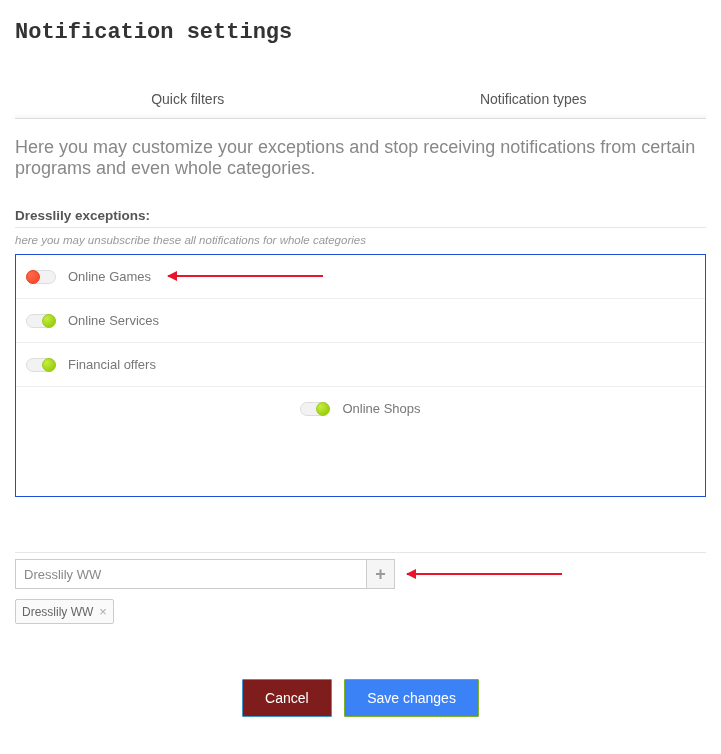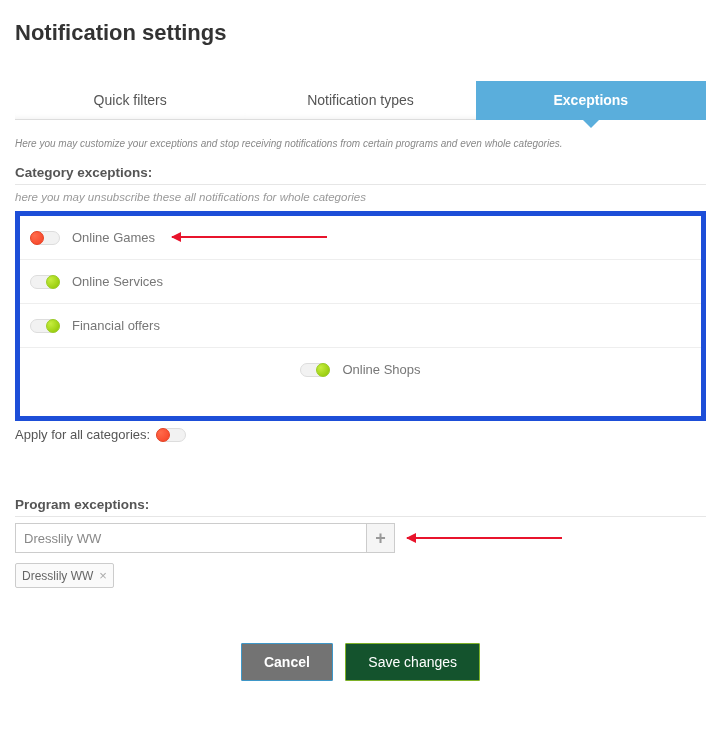--- a/index.html
+++ b/index.html
@@ -10,20 +10,21 @@
       color: #333;
     }
     .page {
       padding: 20px 15px 30px 15px;
     }
     h1 {
       font-size: 22px;
       font-weight: bold;
       color: #333;
       margin-bottom: 35px;
+      font-family: Liberation Mono, monospace;
     }
 
     
     .tabs {
       display: flex;
       gap: 0;
       margin-bottom: 16px;
     }
     .tab {
       flex: 1;
@@ -48,24 +49,23 @@
       position: absolute;
       bottom: -8px;
       left: 50%;
       transform: translateX(-50%);
       border-left: 8px solid transparent;
       border-right: 8px solid transparent;
       border-top: 8px solid #5aaedc;
     }
 
     .desc {
-      font-style: italic;
       color: #888;
-      font-size: 10px;
-      margin: 18px 0 16px 0;
+      font-size: 18px;
+      margin: 18px 0 29px 0;
     }
 
     
     .section-title {
       font-weight: bold;
       font-size: 13.5px;
       color: #555;
       margin-bottom: 4px;
     }
     .section-hr {
@@ -76,22 +76,22 @@
     }
     .section-sub {
       font-style: italic;
       color: #999;
       font-size: 11.5px;
       margin-bottom: 8px;
     }
 
     
     .cat-box {
-      border: 5px solid #1d4ed8;
-      height: 210px;
+      border: 1px solid #1d4ed8;
+      height: 243px;
       overflow-y: scroll;
       background: #fff;
       position: relative;
     }
     .cat-row {
       display: flex;
       align-items: center;
       padding: 14px 10px;
       border-bottom: 1px solid #eee;
       font-size: 13px;
@@ -213,46 +213,44 @@
       display: inline-block;
       padding: 10px 22px;
       font-size: 14px;
       color: #fff;
       border: none;
       cursor: pointer;
       margin: 0 4px;
       border-radius: 1px;
     }
     .btn-cancel {
-      background: #737373;
+      background: #7f1d1d;
       border: 1px solid #3e97c8;
-      font-weight: bold;
     }
     .btn-save {
-      background: #14532d;
+      background: #3b82f6;
       border: 1px solid #7eb128;
     }
 
     .rel { position: relative; }
   </style>
 </head>
 <body>
 
 <div class="page">
   <h1>Notification settings</h1>
 
   <div class="tabs">
     <div class="tab inactive">Quick filters</div>
     <div class="tab inactive">Notification types</div>
-    <div class="tab active">Exceptions</div>
   </div>
 
   <p class="desc">Here you may customize your exceptions and stop receiving notifications from certain programs and even whole categories.</p>
 
-  <div class="section-title">Category exceptions:</div>
+  <div class="section-title">Dresslily exceptions:</div>
   <hr class="section-hr">
   <div class="section-sub">here you may unsubscribe these all notifications for whole categories</div>
 
   <div class="cat-box">
     <div class="cat-row rel">
       <div class="toggle off">
           <div class="knob"></div>
         </div>
       <span>Online Games</span>
       <div class="arrow" style="left:152px; top:20px; width:155px;"></div>
@@ -270,29 +268,22 @@
       <span>Financial offers</span>
     </div>
     <div class="cat-row">
       <div class="toggle on">
           <div class="knob"></div>
         </div>
       <span>Online Shops</span>
     </div>
   </div>
 
-  <div class="apply-row">
-    <span>Apply for all categories:</span>
-    <div class="toggle off">
-        <div class="knob"></div>
-      </div>
-  </div>
 
   <div class="prog-section">
-    <div class="section-title">Program exceptions:</div>
     <hr class="section-hr">
 
     <div class="prog-input-row rel">
       <input class="prog-input" type="text" value="Dresslily WW" style="">
       <button class="prog-add">
         <span>+</span>
       </button>
       <div class="arrow" style="left:392px; top:14px; width:155px;"></div>
     </div>
 

